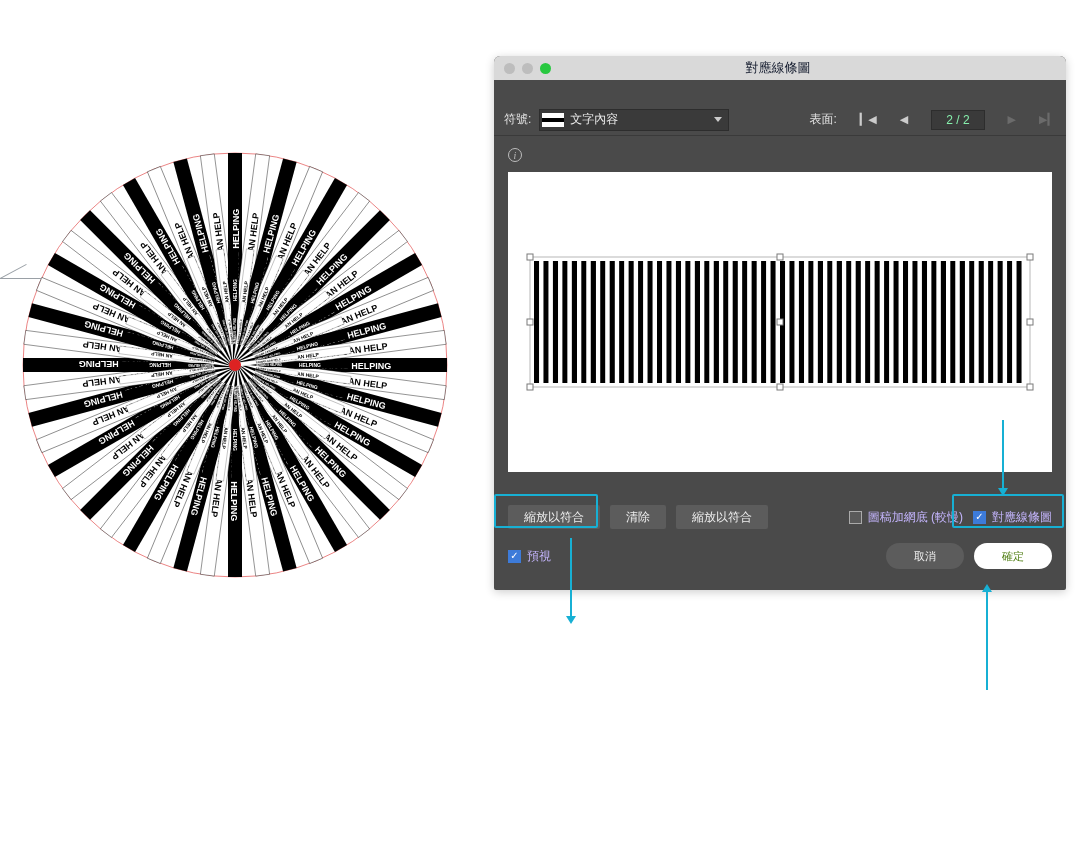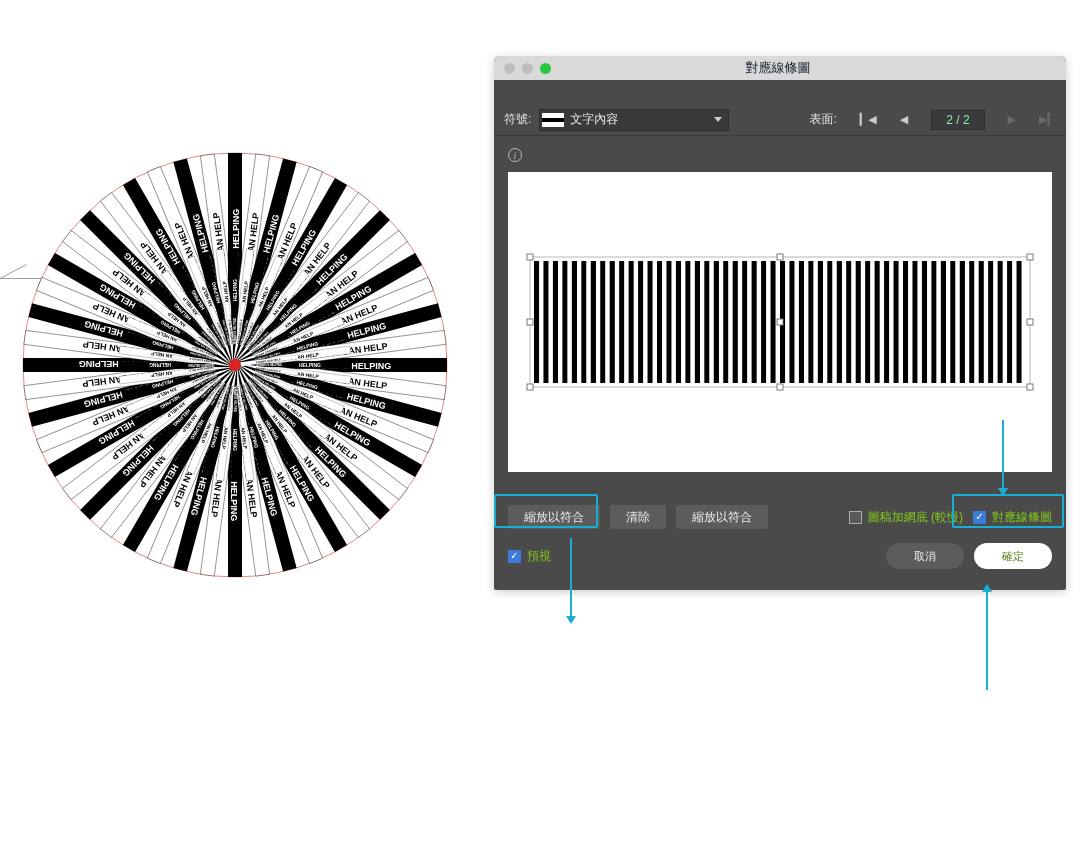--- a/index.html
+++ b/index.html
@@ -119,21 +119,21 @@
   .btn {
     background:#5c5c5c;
     color:#eee;
     border:none;
     height:24px;
     padding:0 16px;
     font-size:12px;
     border-radius:2px;
     cursor:pointer;
   }
-  .chk { display:flex; align-items:center; gap:6px; color:#84cc16;}
+  .chk { display:flex; align-items:center; gap:6px; color:#c4b5fd;}
   .chk .box {
     width:13px; height:13px; border:1px solid #aaa; background:#5a5a5a;
     display:flex; align-items:center; justify-content:center;
   }
   .chk .box.checked { background:#3d7bd9; border-color:#3d7bd9; }
   .chk .box.checked::after { content:"✓"; color:#fff; font-size:10px; line-height:1; }
 
   .footer {
     display:flex; align-items:center; gap:10px;
     padding: 4px 14px 21px;

